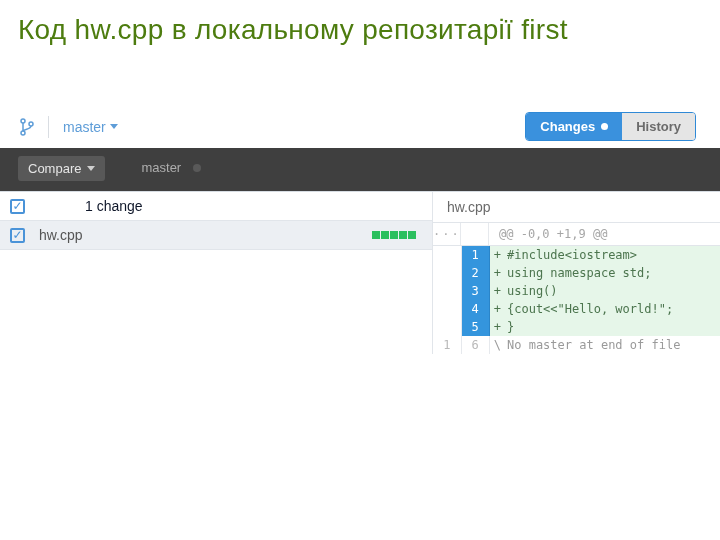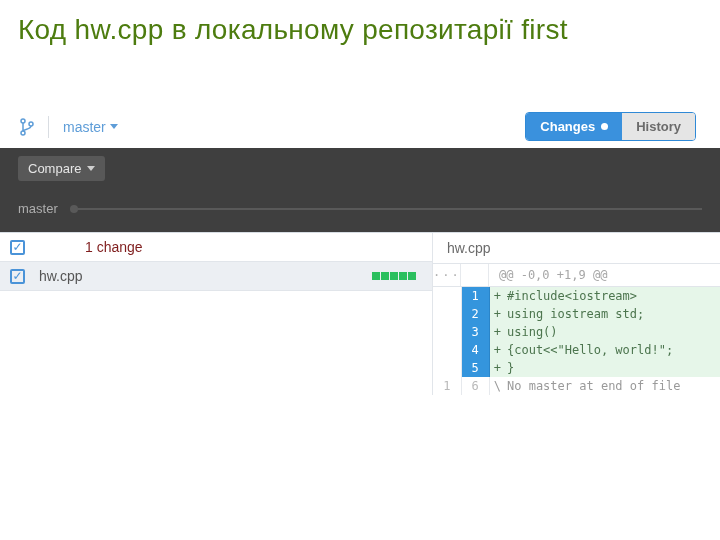--- a/index.html
+++ b/index.html
@@ -83,21 +83,21 @@
     }
     .chg-dot {
       width: 7px; height: 7px;
       border-radius: 50%;
       background: #fff;
       display: inline-block;
     }
     .dark-bar {
       background: #3f3f3f;
       display: flex;
-      flex-direction: column;
+      flex-direction: row;
     }
     .compare-row {
       padding: 8px 18px;
     }
     .compare-btn {
       background: #585858;
       color: #e6e6e6;
       font-size: 13px;
       padding: 5px 10px;
       border-radius: 3px;
@@ -161,21 +161,21 @@
       border-radius: 2px;
       margin-right: 60px;
       cursor: pointer;
     }
     .chk-mark {
       color: #4a93d8;
       font-size: 12px;
       line-height: 1;
     }
     .summary-text {
-      color: #7f1d1d;
+      color: #0f172a;
     }
     .file-row {
       display: flex;
       align-items: center;
       background: #eceff3;
       padding: 6px 10px;
       border-bottom: 1px solid #e1e5ea;
       font-size: 14px;
     }
     .file-chk {
@@ -361,21 +361,21 @@
             <tr class="code-row row-add">
               <td class="ln-old ln-old-add"></td>
               <td class="ln-new ln-new-add">1</td>
               <td class="sign">+</td>
               <td class="line-txt">#include&lt;iostream&gt;</td>
             </tr>
             <tr class="code-row row-add">
               <td class="ln-old ln-old-add"></td>
               <td class="ln-new ln-new-add">2</td>
               <td class="sign">+</td>
-              <td class="line-txt">using iostream std;</td>
+              <td class="line-txt">using namespace std;</td>
             </tr>
             <tr class="code-row row-add">
               <td class="ln-old ln-old-add"></td>
               <td class="ln-new ln-new-add">3</td>
               <td class="sign">+</td>
               <td class="line-txt">using()</td>
             </tr>
             <tr class="code-row row-add">
               <td class="ln-old ln-old-add"></td>
               <td class="ln-new ln-new-add">4</td>

